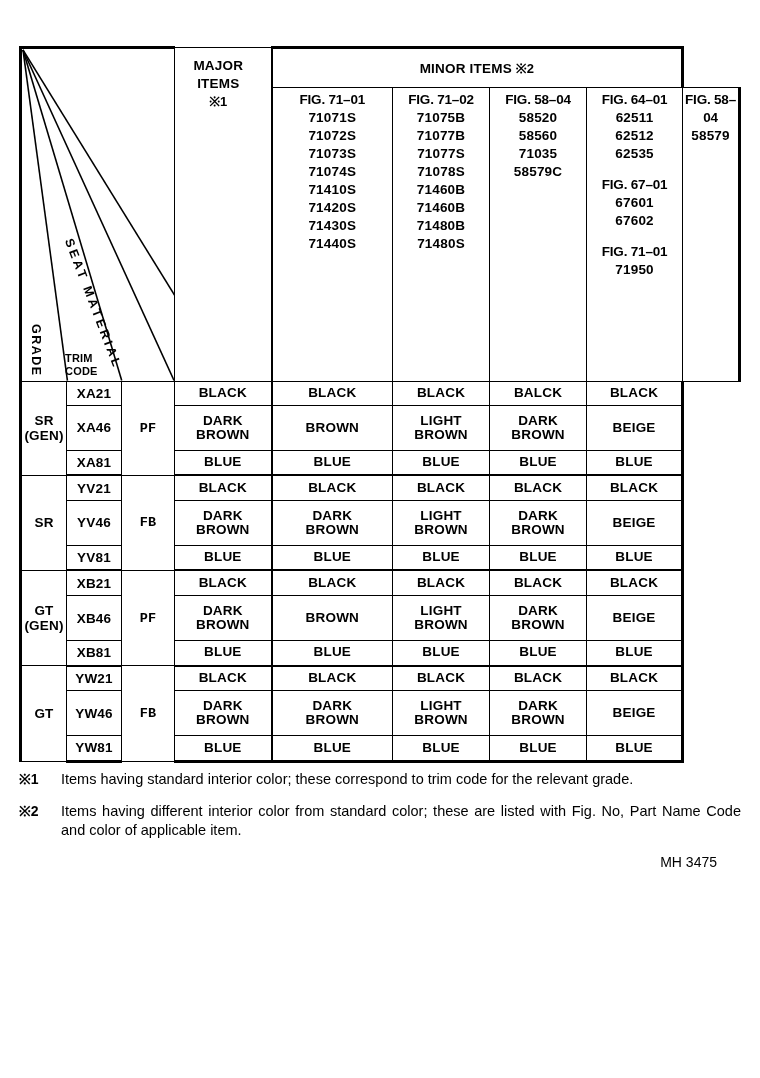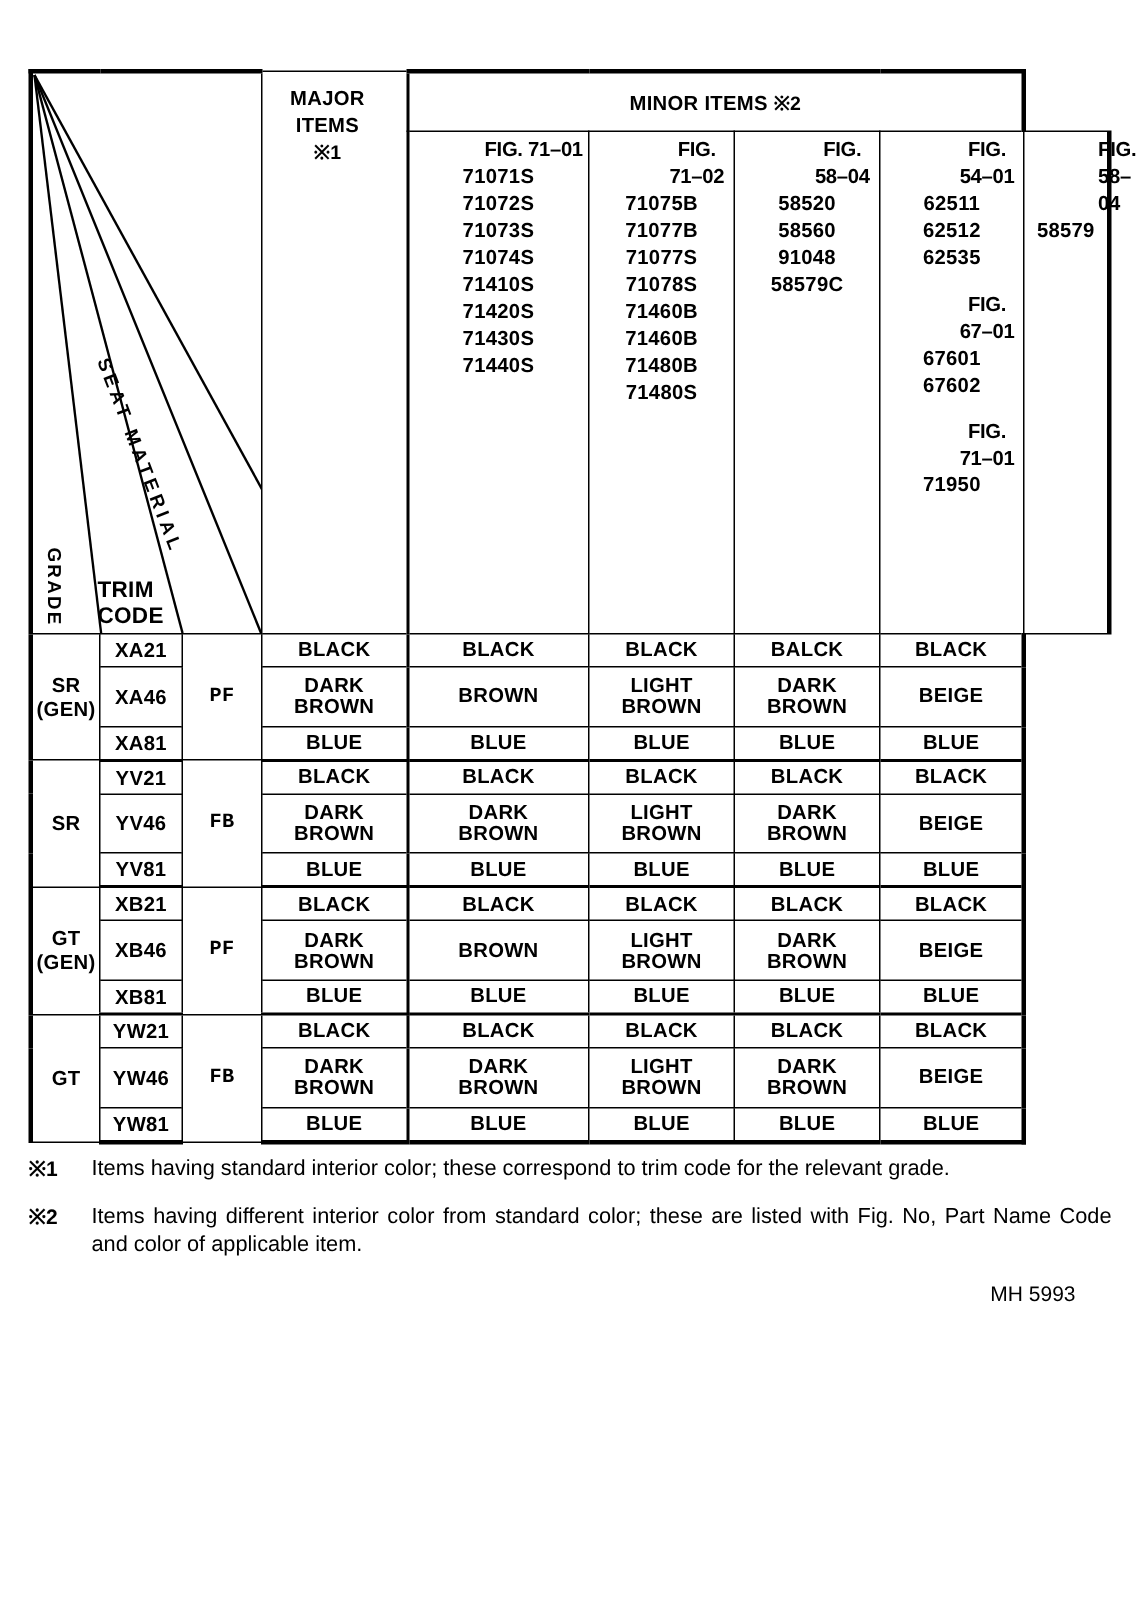--- a/index.html
+++ b/index.html
@@ -69,21 +69,21 @@
     left: 7px;
     bottom: 4px;
     writing-mode: vertical-rl;
     letter-spacing: 1.5px;
     font-size: 12.5px;
   }
   #lbl-trim {
     left: 43px;
     bottom: 3px;
     text-align: left;
-    font-size: 15px;
+    font-size: 11px;
     line-height: 1.15;
   }
   #lbl-seat {
     left: 52px;
     top: 188px;
     transform: rotate(69deg);
     transform-origin: left top;
     font-size: 12.5px;
     letter-spacing: 3px;
   }
@@ -102,21 +102,21 @@
     letter-spacing: 0.6px;
     height: 38px;
   }
   .fig-head {
     vertical-align: top !important;
     text-align: center !important;
     padding: 3px 2px 0 2px !important;
     font-size: 13px;
     line-height: 1.33;
   }
-  .fig-head .fig-title { display: block; letter-spacing: -0.2px; margin-left: 47px; }
+  .fig-head .fig-title { display: block; letter-spacing: -0.2px; }
   .fig-head .pn { display: block; }
   .fig-head .spacer { display: block; height: 13px; }
 
   .mark {
     font-size: 13px;
     letter-spacing: 0;
   }
 
   .grade-cell { font-size: 13px; line-height: 1.15; margin-top: 28px; }
   .trim-cell { font-size: 14px; border-radius: 10px; }
@@ -219,25 +219,25 @@
           <span class="pn">71078S</span>
           <span class="pn">71460B</span>
           <span class="pn">71460B</span>
           <span class="pn">71480B</span>
           <span class="pn">71480S</span>
         </td>
         <td class="fig-head">
           <span class="fig-title">FIG. 58–04</span>
           <span class="pn">58520</span>
           <span class="pn">58560</span>
-          <span class="pn">91048</span>
+          <span class="pn">71035</span>
           <span class="pn">58579C</span>
         </td>
         <td class="fig-head">
-          <span class="fig-title">FIG. 54–01</span>
+          <span class="fig-title">FIG. 64–01</span>
           <span class="pn">62511</span>
           <span class="pn">62512</span>
           <span class="pn">62535</span>
           <span class="spacer"></span>
           <span class="fig-title">FIG. 67–01</span>
           <span class="pn">67601</span>
           <span class="pn">67602</span>
           <span class="spacer"></span>
           <span class="fig-title">FIG. 71–01</span>
           <span class="pn">71950</span>
@@ -363,13 +363,13 @@
   <div class="note">
     <div class="note-mark">※1</div>
     <div class="note-text">Items having standard interior color; these correspond to trim code for the relevant grade.</div>
   </div>
   <div class="note">
     <div class="note-mark">※2</div>
     <div class="note-text">Items having different interior color from standard color; these are listed with Fig. No, Part Name Code and color of applicable item.</div>
   </div>
 </div>
 
-<div id="doc-code">MH 5993</div>
+<div id="doc-code">MH 3475</div>
 
 </body></html>

